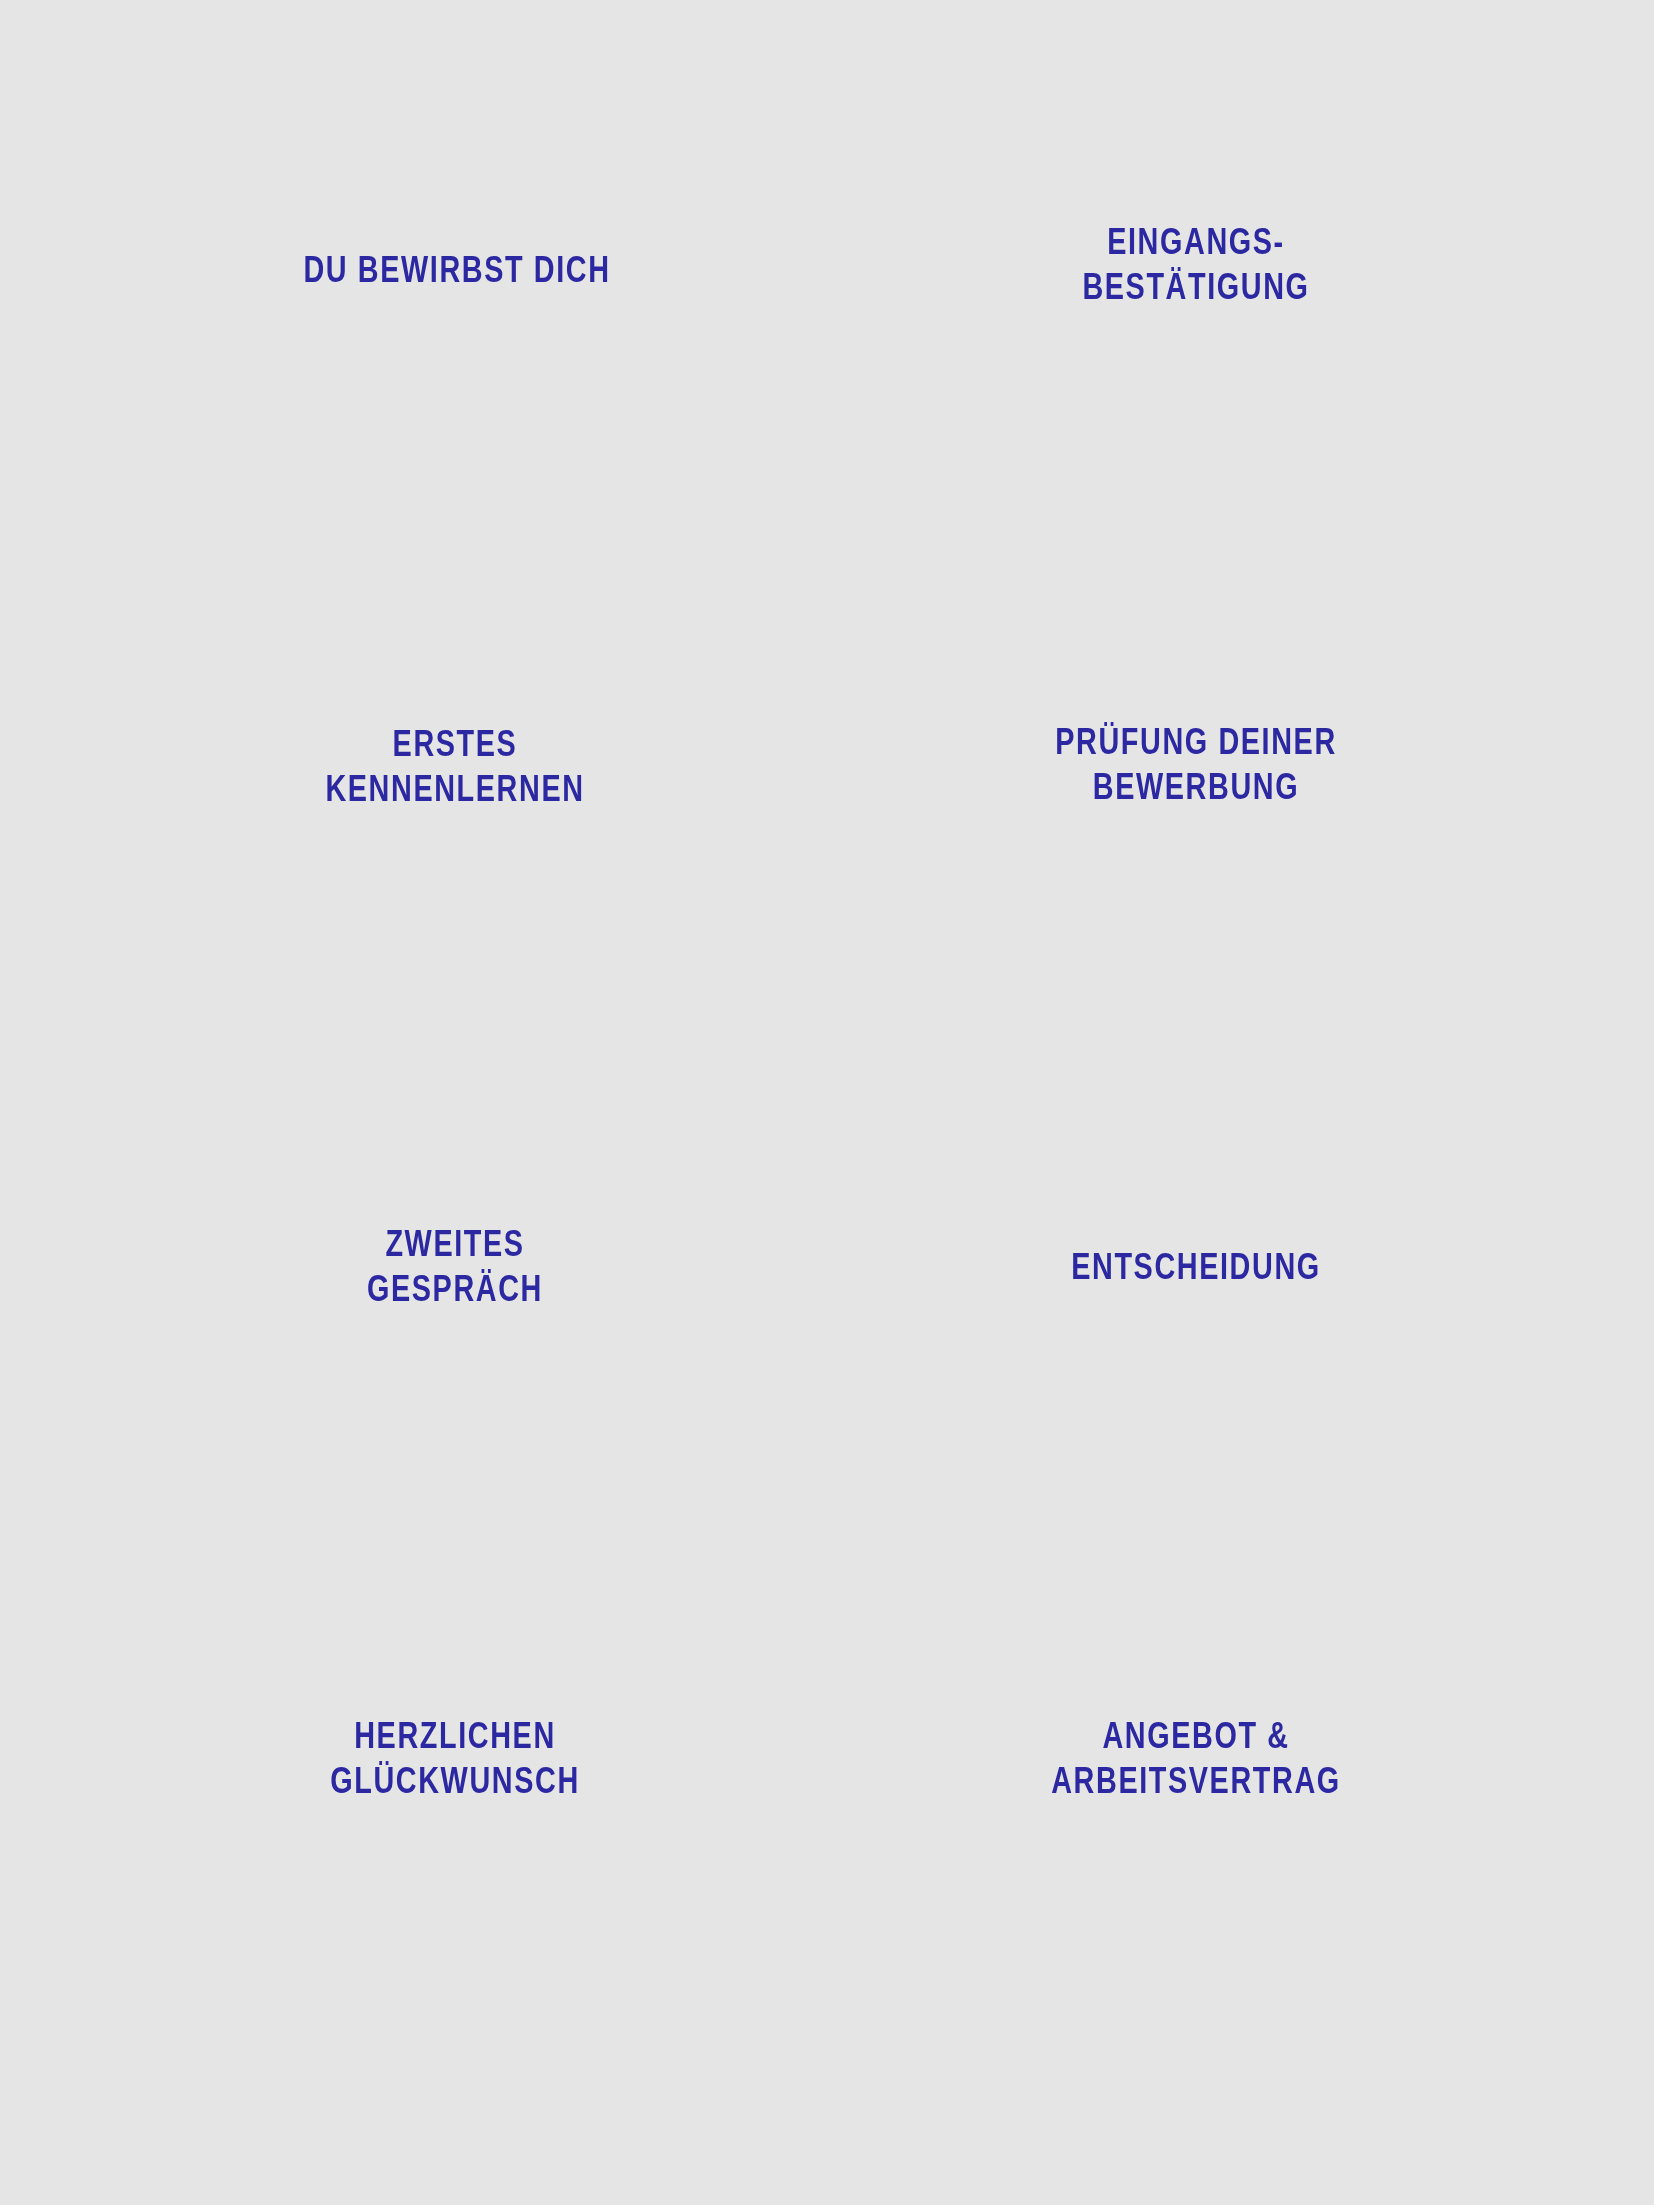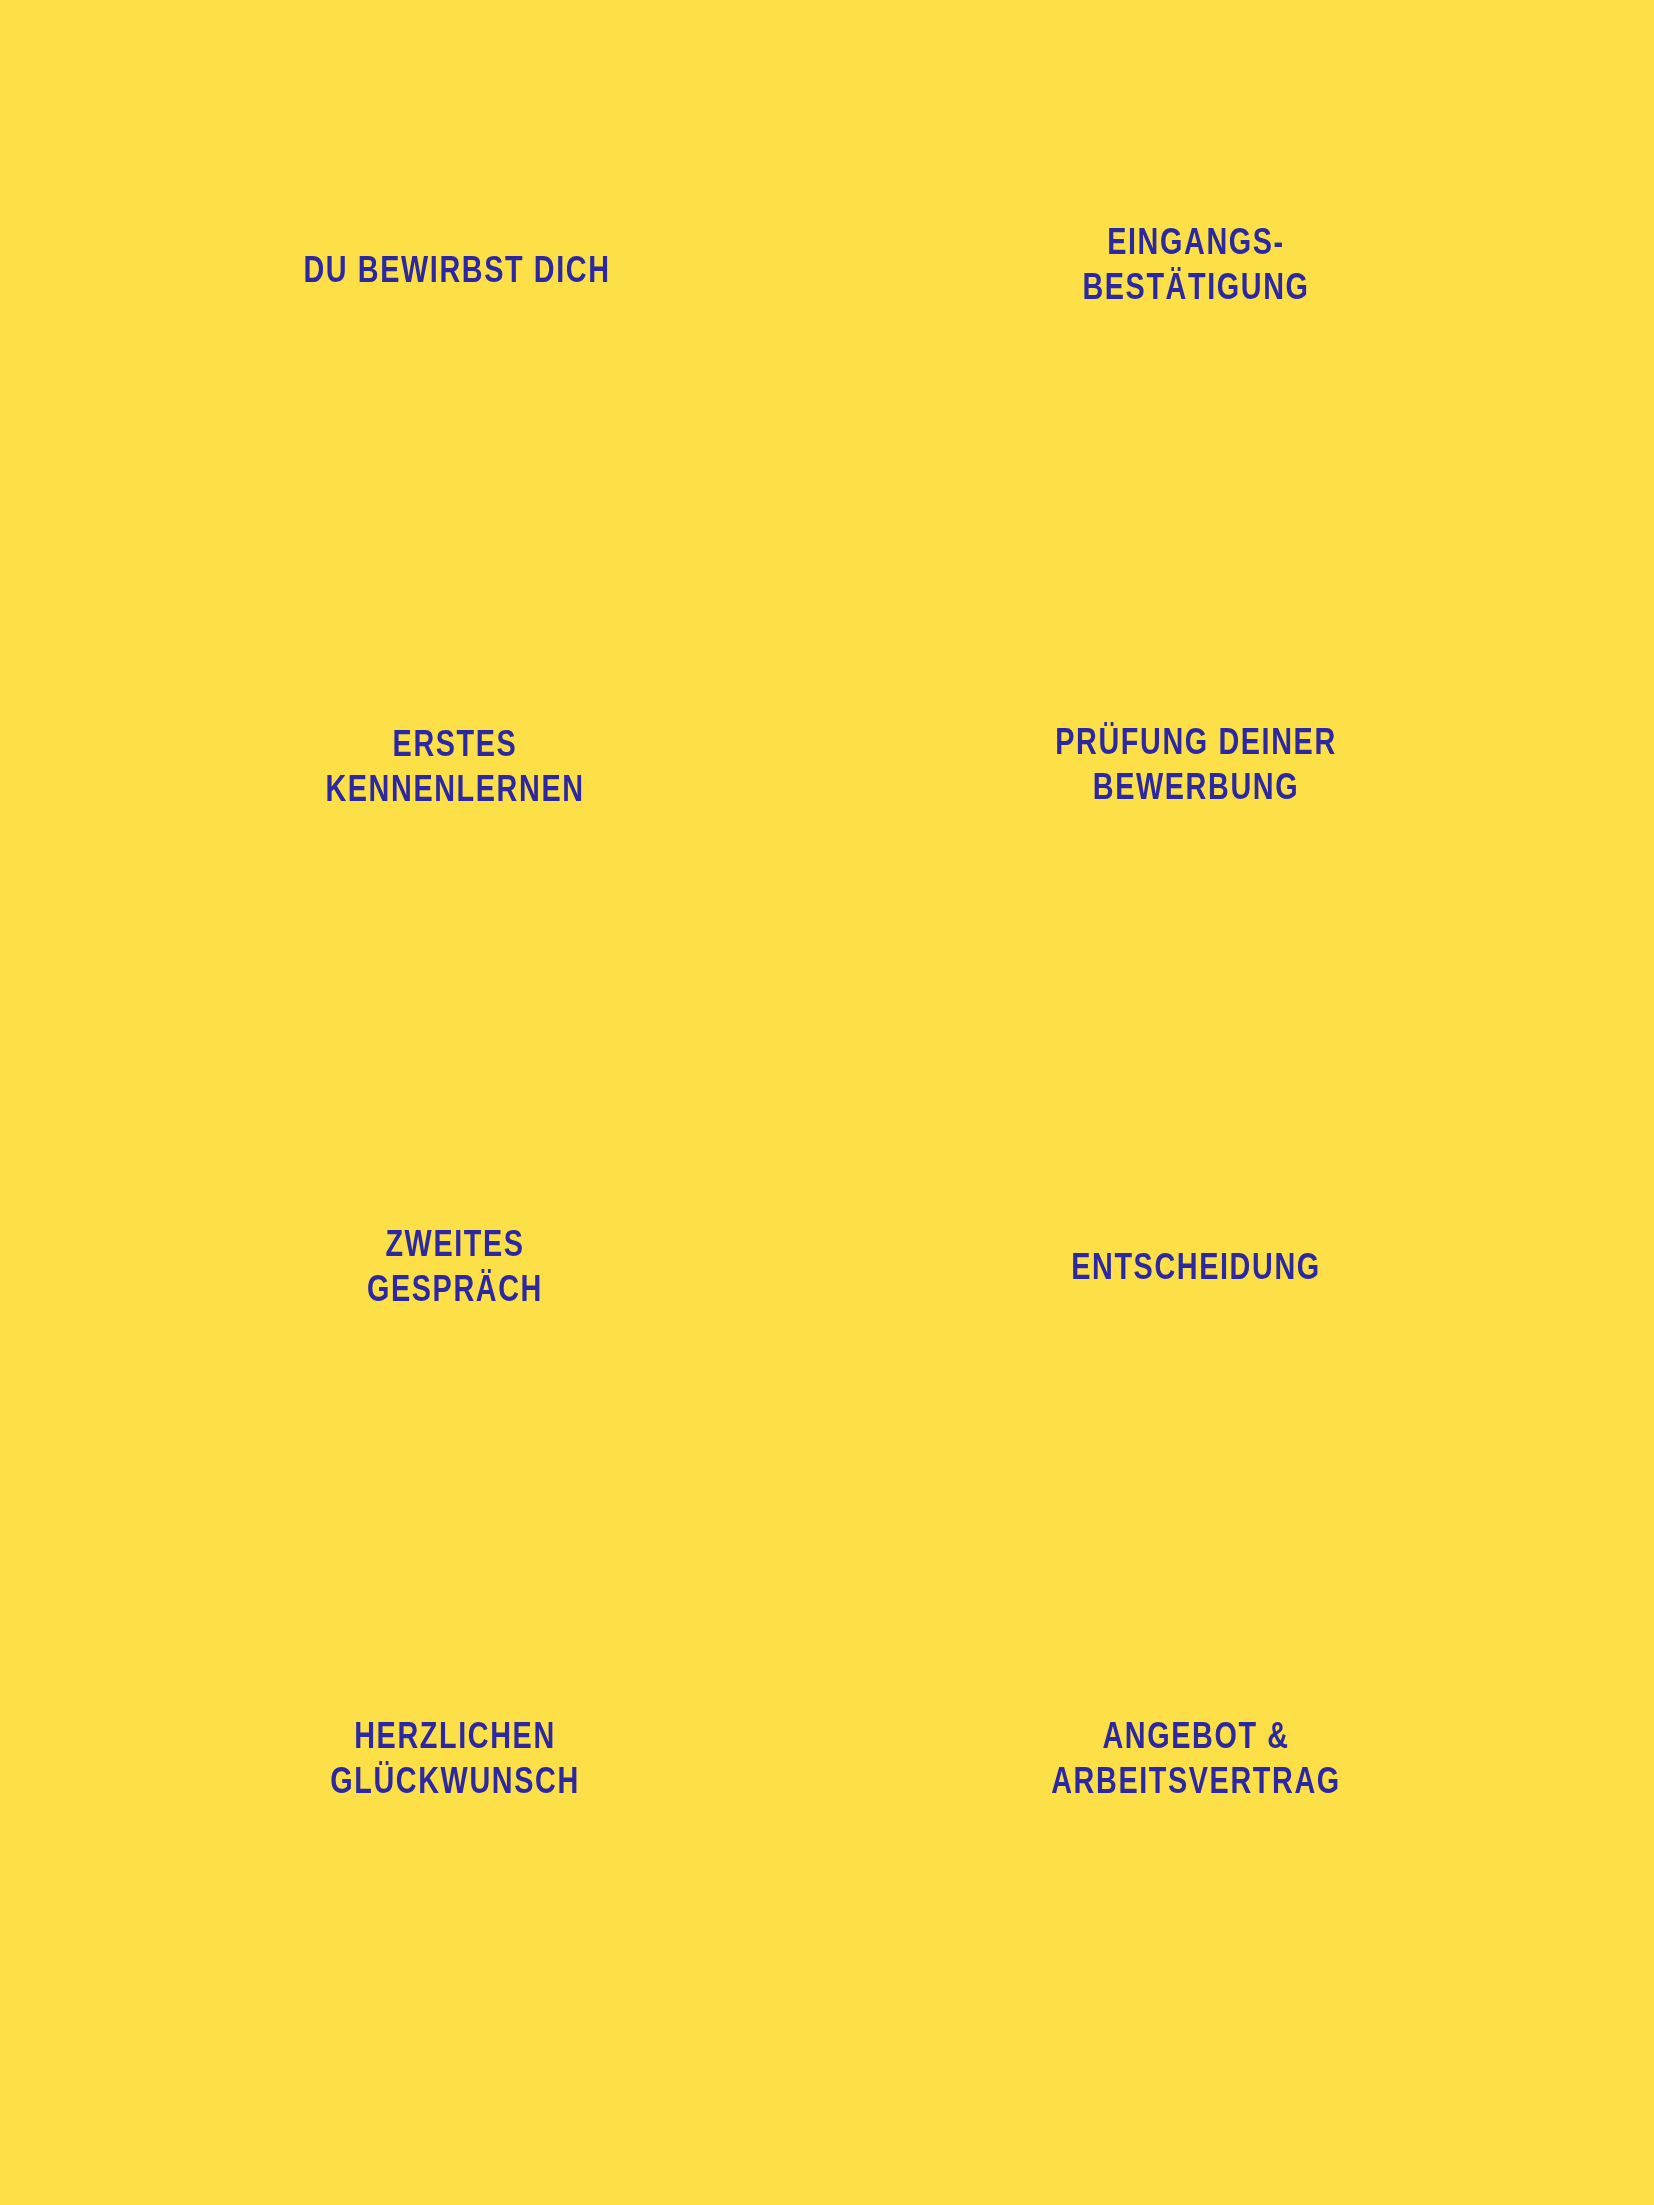--- a/index.html
+++ b/index.html
@@ -4,21 +4,21 @@
 <style>
   html, body {
     margin: 0;
     padding: 0;
     background: #ffffff;
   }
   .canvas {
     position: relative;
     width: 1654px;
     height: 2205px;
-    background: #fde047;
+    background: #e5e5e5;
     overflow: hidden;
     font-family: "Liberation Sans", "DejaVu Sans", sans-serif;
   }
   .step {
     position: absolute;
     transform: translate(-50%, -50%) scaleX(0.8);
     transform-origin: center center;
     color: #2b28a2;
     font-weight: 700;
     font-size: 36px;

